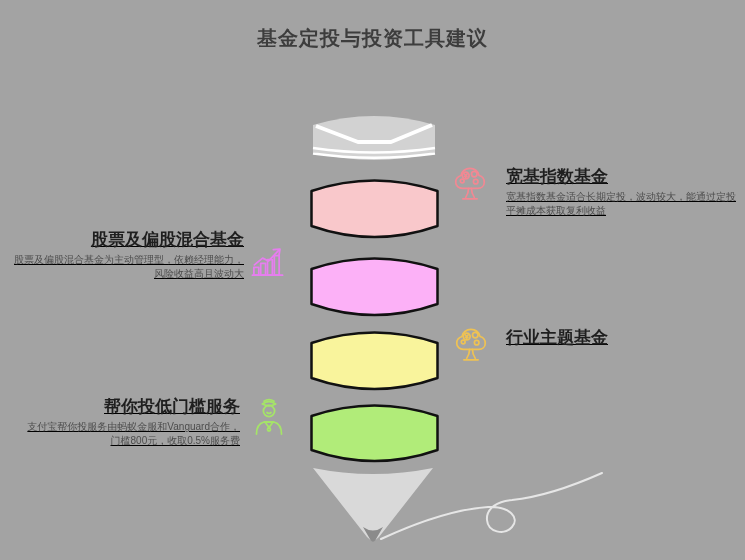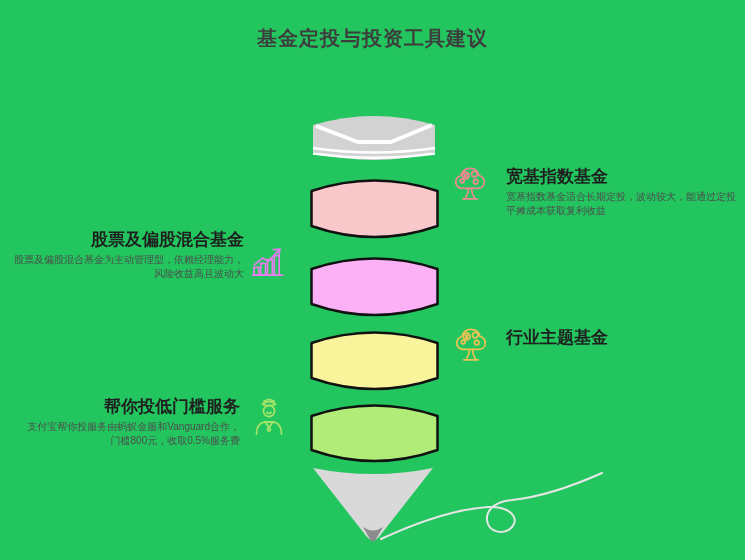--- a/index.html
+++ b/index.html
@@ -1,25 +1,25 @@
 <!DOCTYPE html>
 <html><head>
 <meta charset="utf-8">
 <style>
   html,body { margin:0; padding:0; background:#fff; }
   #canvas {
-    position:relative; width:745px; height:560px; background:#22c55e;
+    position:relative; width:745px; height:560px; background:#a3a3a3;
     font-family:"Liberation Sans","DejaVu Sans",sans-serif; overflow:hidden;
   }
   .abs { position:absolute; }
   .page-title {
     position:absolute; top:25px; left:0; width:745px; text-align:center;
     font-size:20px; font-weight:bold; color:#3d3d3d; letter-spacing:1px;
   }
-  .anno { position:absolute; }
+  .anno { position:absolute;text-decoration:underline; }
   .anno .h { font-size:17px; font-weight:bold; color:#1f1f1f; margin:0 0 3px 0; line-height:1.2; }
   .anno .b { font-size:10px; color:#4d4d4d; line-height:1.33; }
   .ta-r { text-align:right; }
   .icon-box { position:absolute; }
   svg { display:block; }
 </style>
 </head>
 <body>
 
 <div id="canvas">

